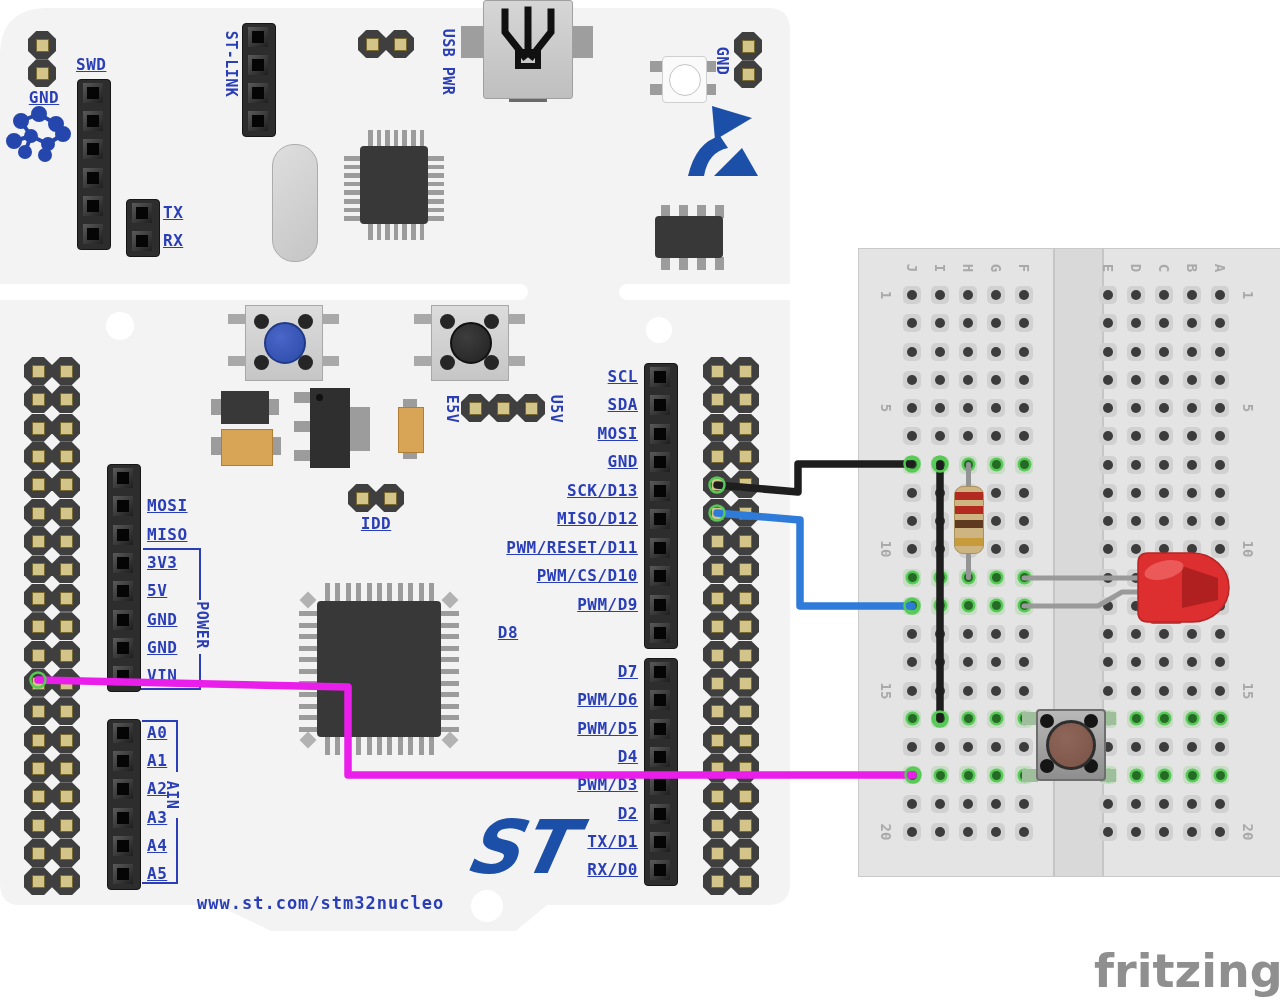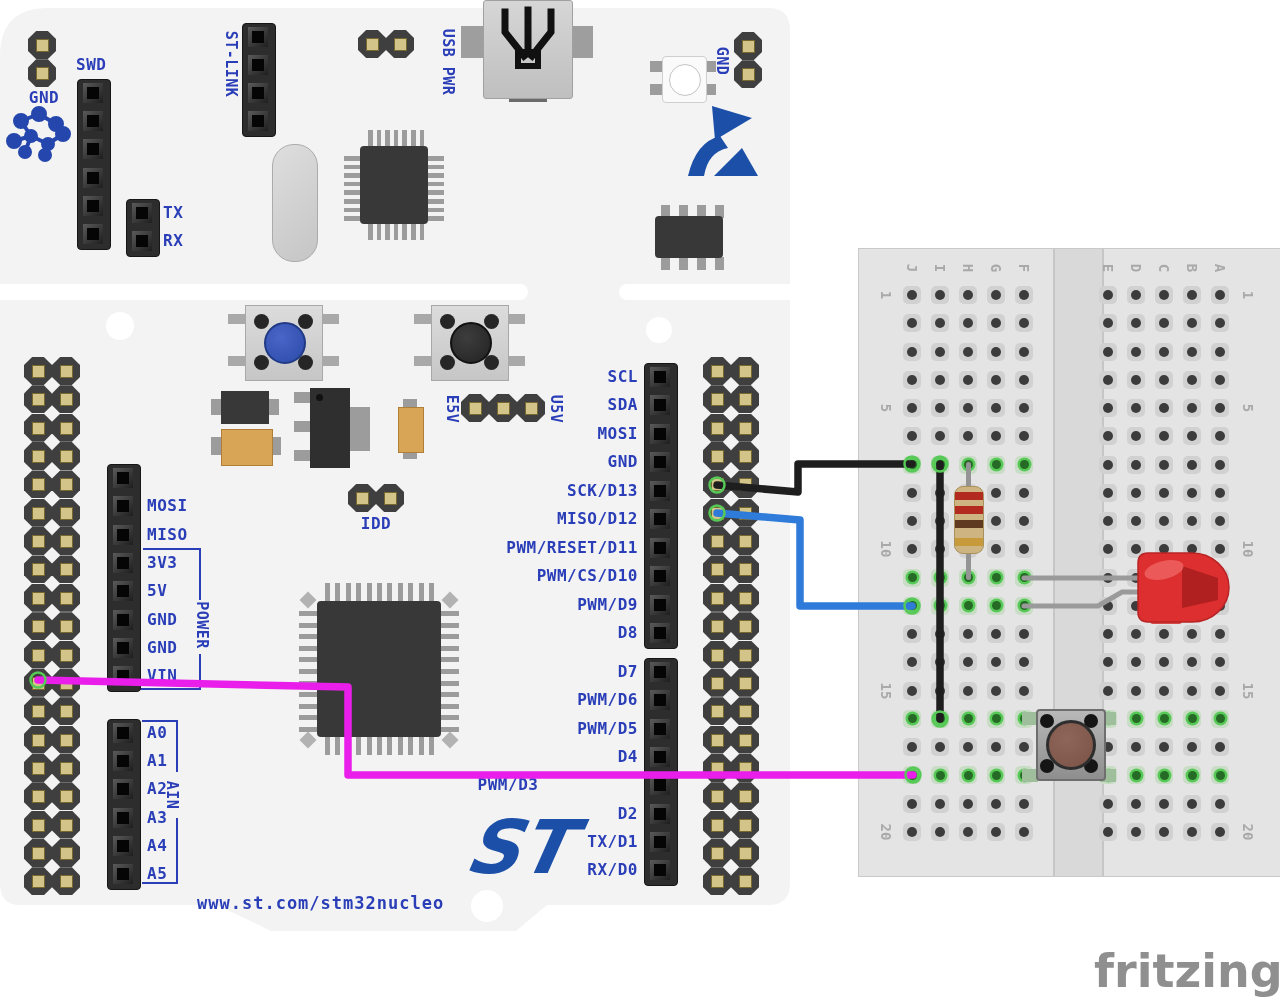--- a/index.html
+++ b/index.html
@@ -2,21 +2,21 @@
 <html style="--blue: #2a3eb8; --green: #57c957;"><head>
 <meta charset="utf-8">
 <style>
   html,body{margin:0;padding:0;background:#ffffff;}
   #canvas{position:relative;width:1280px;height:1004px;background:#ffffff;overflow:hidden;
           font-family:"DejaVu Sans Mono",monospace;}
   #canvas svg{position:absolute;left:0;top:0;}
   .abs{position:absolute;}
   
   .slabel,.pinlabel{position:absolute;font:600 16px "DejaVu Sans Mono",monospace;
-        color:var(--blue,#2a3eb8);letter-spacing:.5px;white-space:nowrap;z-index:5;}
+        color:var(--blue,#2a3eb8);letter-spacing:.5px;white-space:nowrap;z-index:5;text-decoration:underline;}
   .vlabel{position:absolute;font:600 15px "DejaVu Sans Mono",monospace;color:var(--blue,#2a3eb8);
         letter-spacing:.5px;white-space:nowrap;transform:translate(-50%,-50%) rotate(90deg);z-index:5;}
   .bluebar{position:absolute;background:var(--blue,#2a3eb8);z-index:5;}
   
   .mcell{position:absolute;width:28px;height:28px;background:#3f3f3f;z-index:7;
         clip-path:polygon(29% 0,71% 0,100% 29%,100% 71%,71% 100%,29% 100%,0 71%,0 29%);}
   .mcell::after{content:"";position:absolute;left:8px;top:8px;width:11px;height:11px;
         background:#d3c489;border:1px solid #77682f;}
   
   .fstrip{position:absolute;background:#2d2d2d;border:1px solid #161616;border-radius:4px;z-index:7;}
@@ -474,32 +474,32 @@
       <div class="pinlabel" style="right: 642px; top: 480.8px; width: 260px; text-align: right;">SCK/D13</div>
       <div class="fhole" style="left: 650px; top: 509.25px;"></div>
       <div class="pinlabel" style="right: 642px; top: 509.25px; width: 260px; text-align: right;">MISO/D12</div>
       <div class="fhole" style="left: 650px; top: 537.7px;"></div>
       <div class="pinlabel" style="right: 642px; top: 537.7px; width: 260px; text-align: right;">PWM/RESET/D11</div>
       <div class="fhole" style="left: 650px; top: 566.15px;"></div>
       <div class="pinlabel" style="right: 642px; top: 566.15px; width: 260px; text-align: right;">PWM/CS/D10</div>
       <div class="fhole" style="left: 650px; top: 594.6px;"></div>
       <div class="pinlabel" style="right: 642px; top: 594.6px; width: 260px; text-align: right;">PWM/D9</div>
       <div class="fhole" style="left: 650px; top: 623.05px;"></div>
-      <div class="pinlabel" style="right: 642px; top: 623.05px; width: 260px; text-align: right;">D8</div>
+      <div class="pinlabel" style="right: 642px; top: 623.05px; width: 260px; text-align: center;">D8</div>
       <div class="fstrip" style="left: 644px; top: 658px; width: 32px; height: 226.1px;"></div>
       <div class="fhole" style="left: 650px; top: 662px;"></div>
       <div class="pinlabel" style="right: 642px; top: 662px; width: 260px; text-align: right;">D7</div>
       <div class="fhole" style="left: 650px; top: 690.3px;"></div>
       <div class="pinlabel" style="right: 642px; top: 690.3px; width: 260px; text-align: right;">PWM/D6</div>
       <div class="fhole" style="left: 650px; top: 718.6px;"></div>
       <div class="pinlabel" style="right: 642px; top: 718.6px; width: 260px; text-align: right;">PWM/D5</div>
       <div class="fhole" style="left: 650px; top: 746.9px;"></div>
       <div class="pinlabel" style="right: 642px; top: 746.9px; width: 260px; text-align: right;">D4</div>
       <div class="fhole" style="left: 650px; top: 775.2px;"></div>
-      <div class="pinlabel" style="right: 642px; top: 775.2px; width: 260px; text-align: center;">PWM/D3</div>
+      <div class="pinlabel" style="right: 642px; top: 775.2px; width: 260px; text-align: right;">PWM/D3</div>
       <div class="fhole" style="left: 650px; top: 803.5px;"></div>
       <div class="pinlabel" style="right: 642px; top: 803.5px; width: 260px; text-align: right;">D2</div>
       <div class="fhole" style="left: 650px; top: 831.8px;"></div>
       <div class="pinlabel" style="right: 642px; top: 831.8px; width: 260px; text-align: right;">TX/D1</div>
       <div class="fhole" style="left: 650px; top: 860.1px;"></div>
       <div class="pinlabel" style="right: 642px; top: 860.1px; width: 260px; text-align: right;">RX/D0</div>
       <div class="fstrip" style="left: 107px; top: 464px; width: 32px; height: 226.1px;"></div>
       <div class="fhole" style="left: 113px; top: 468px;"></div>
       <div class="fhole" style="left: 113px; top: 496.3px;"></div>
       <div class="pinlabel" style="left: 147px; top: 496.3px;">MOSI</div>

